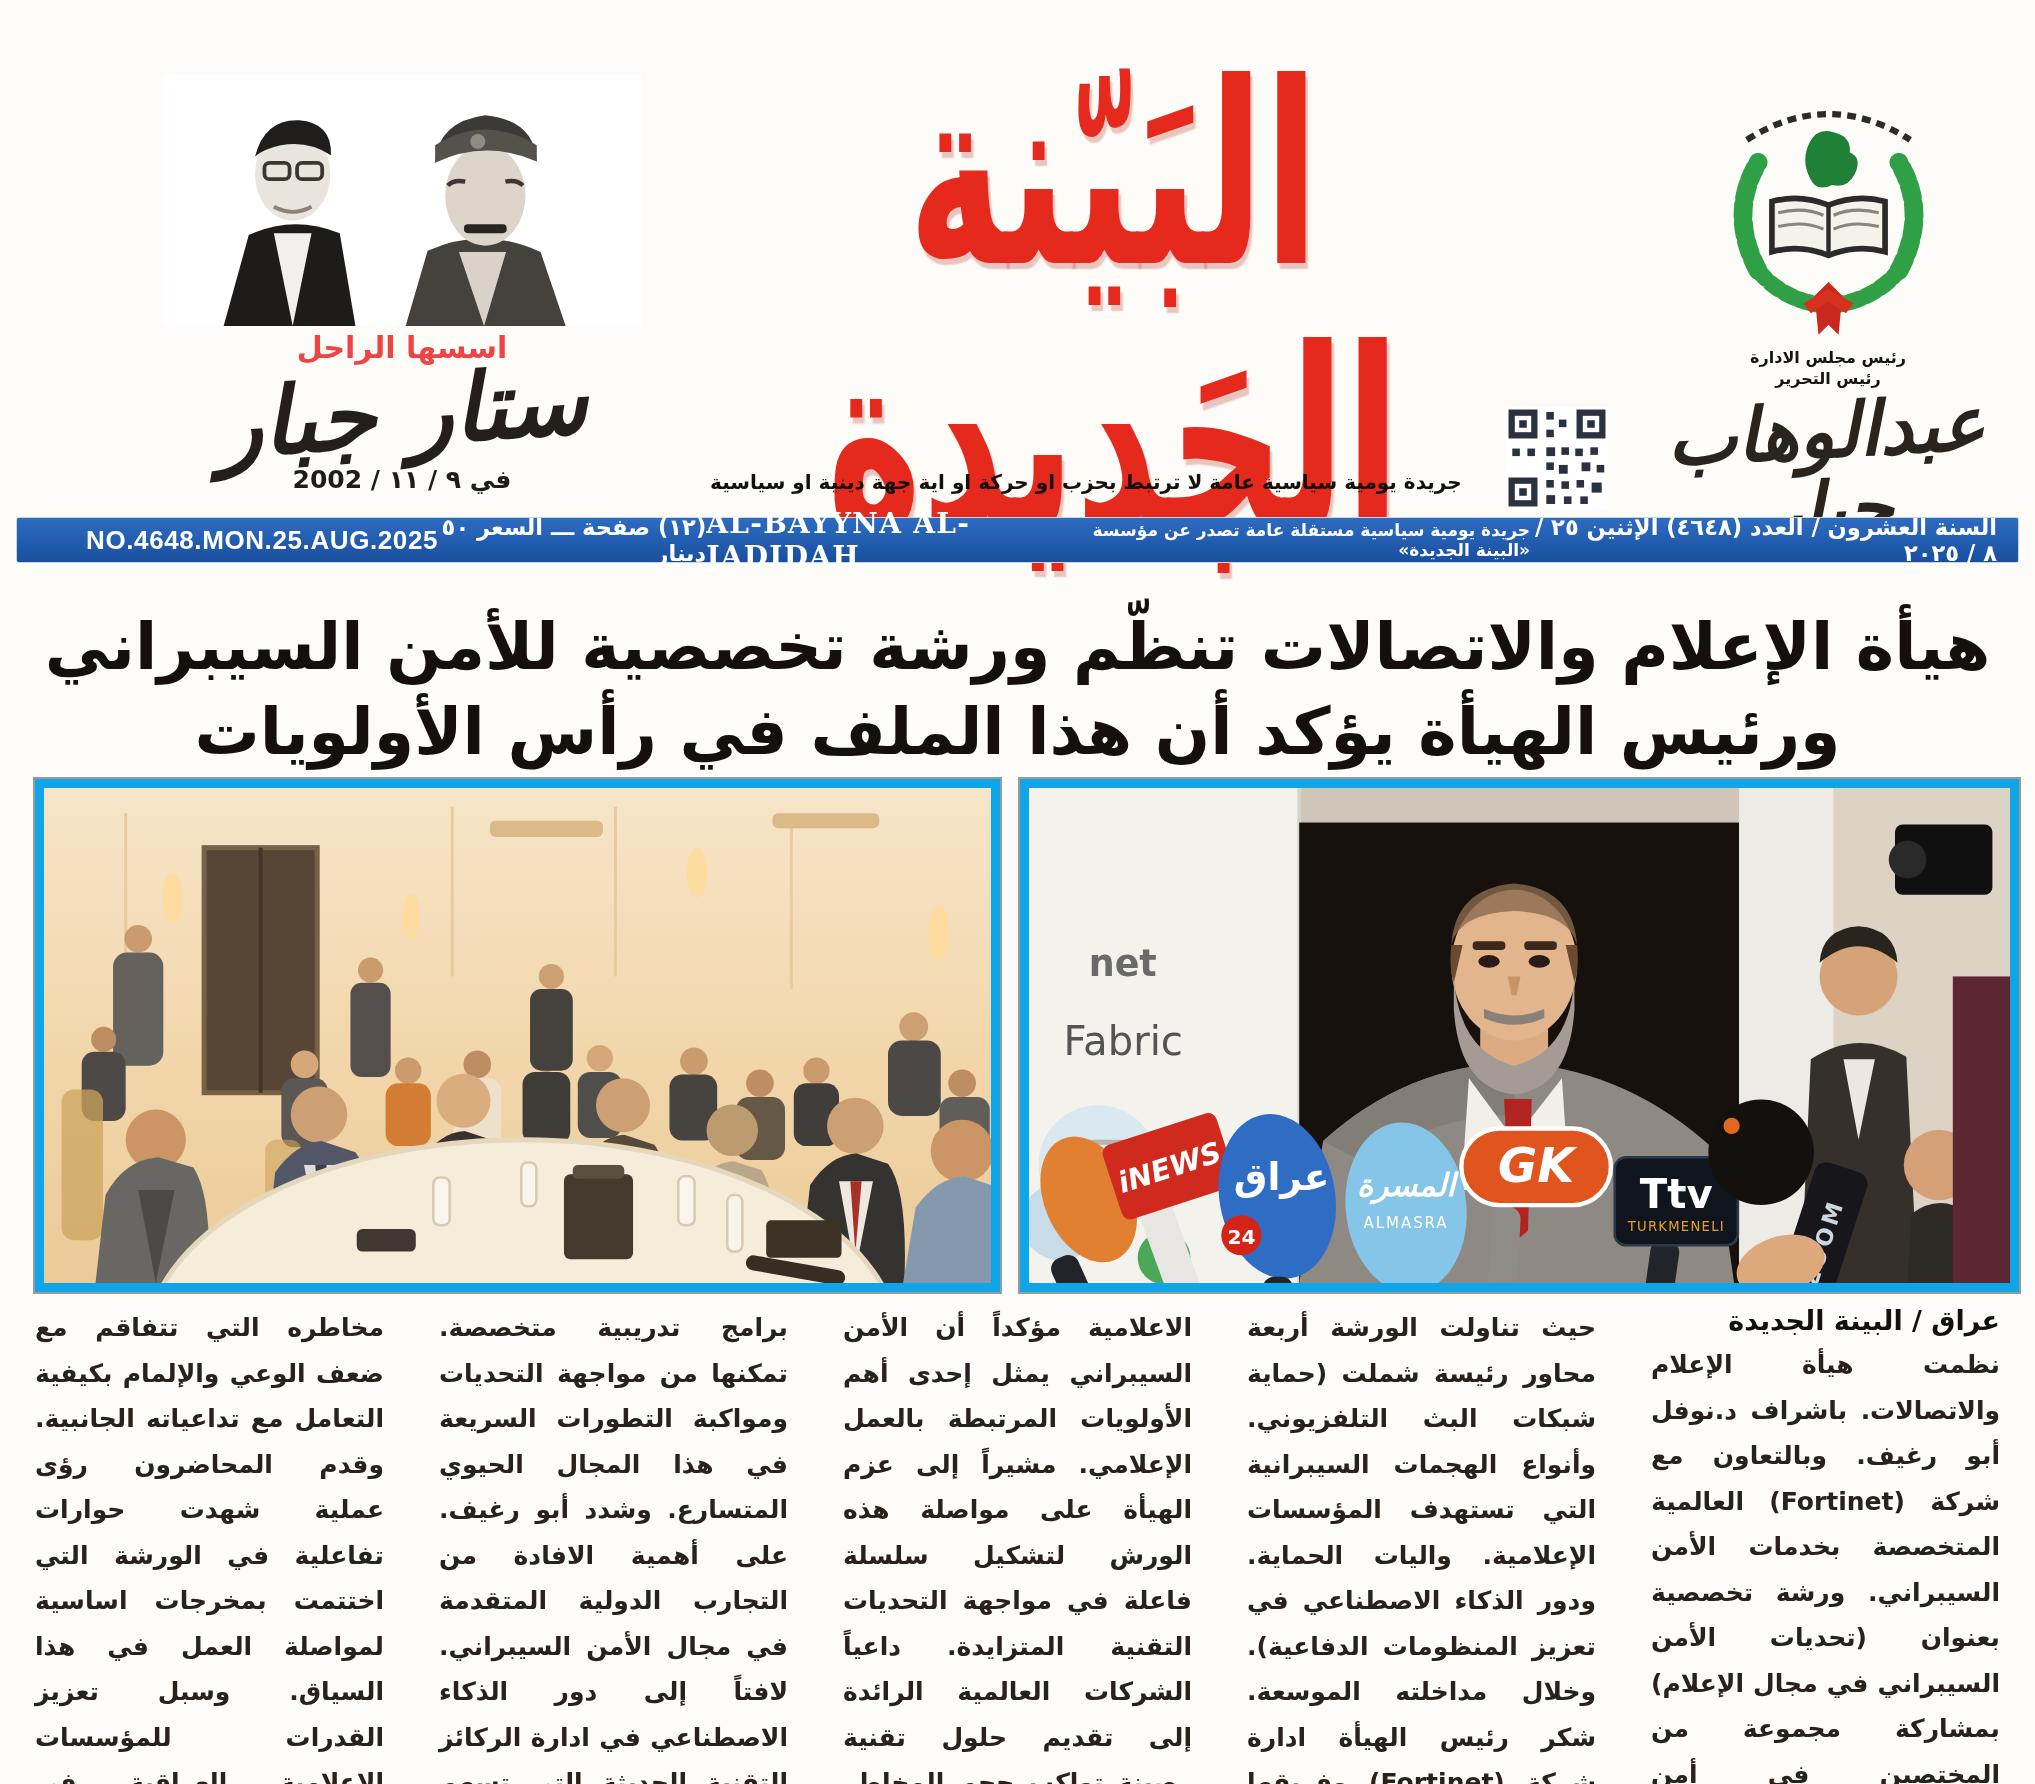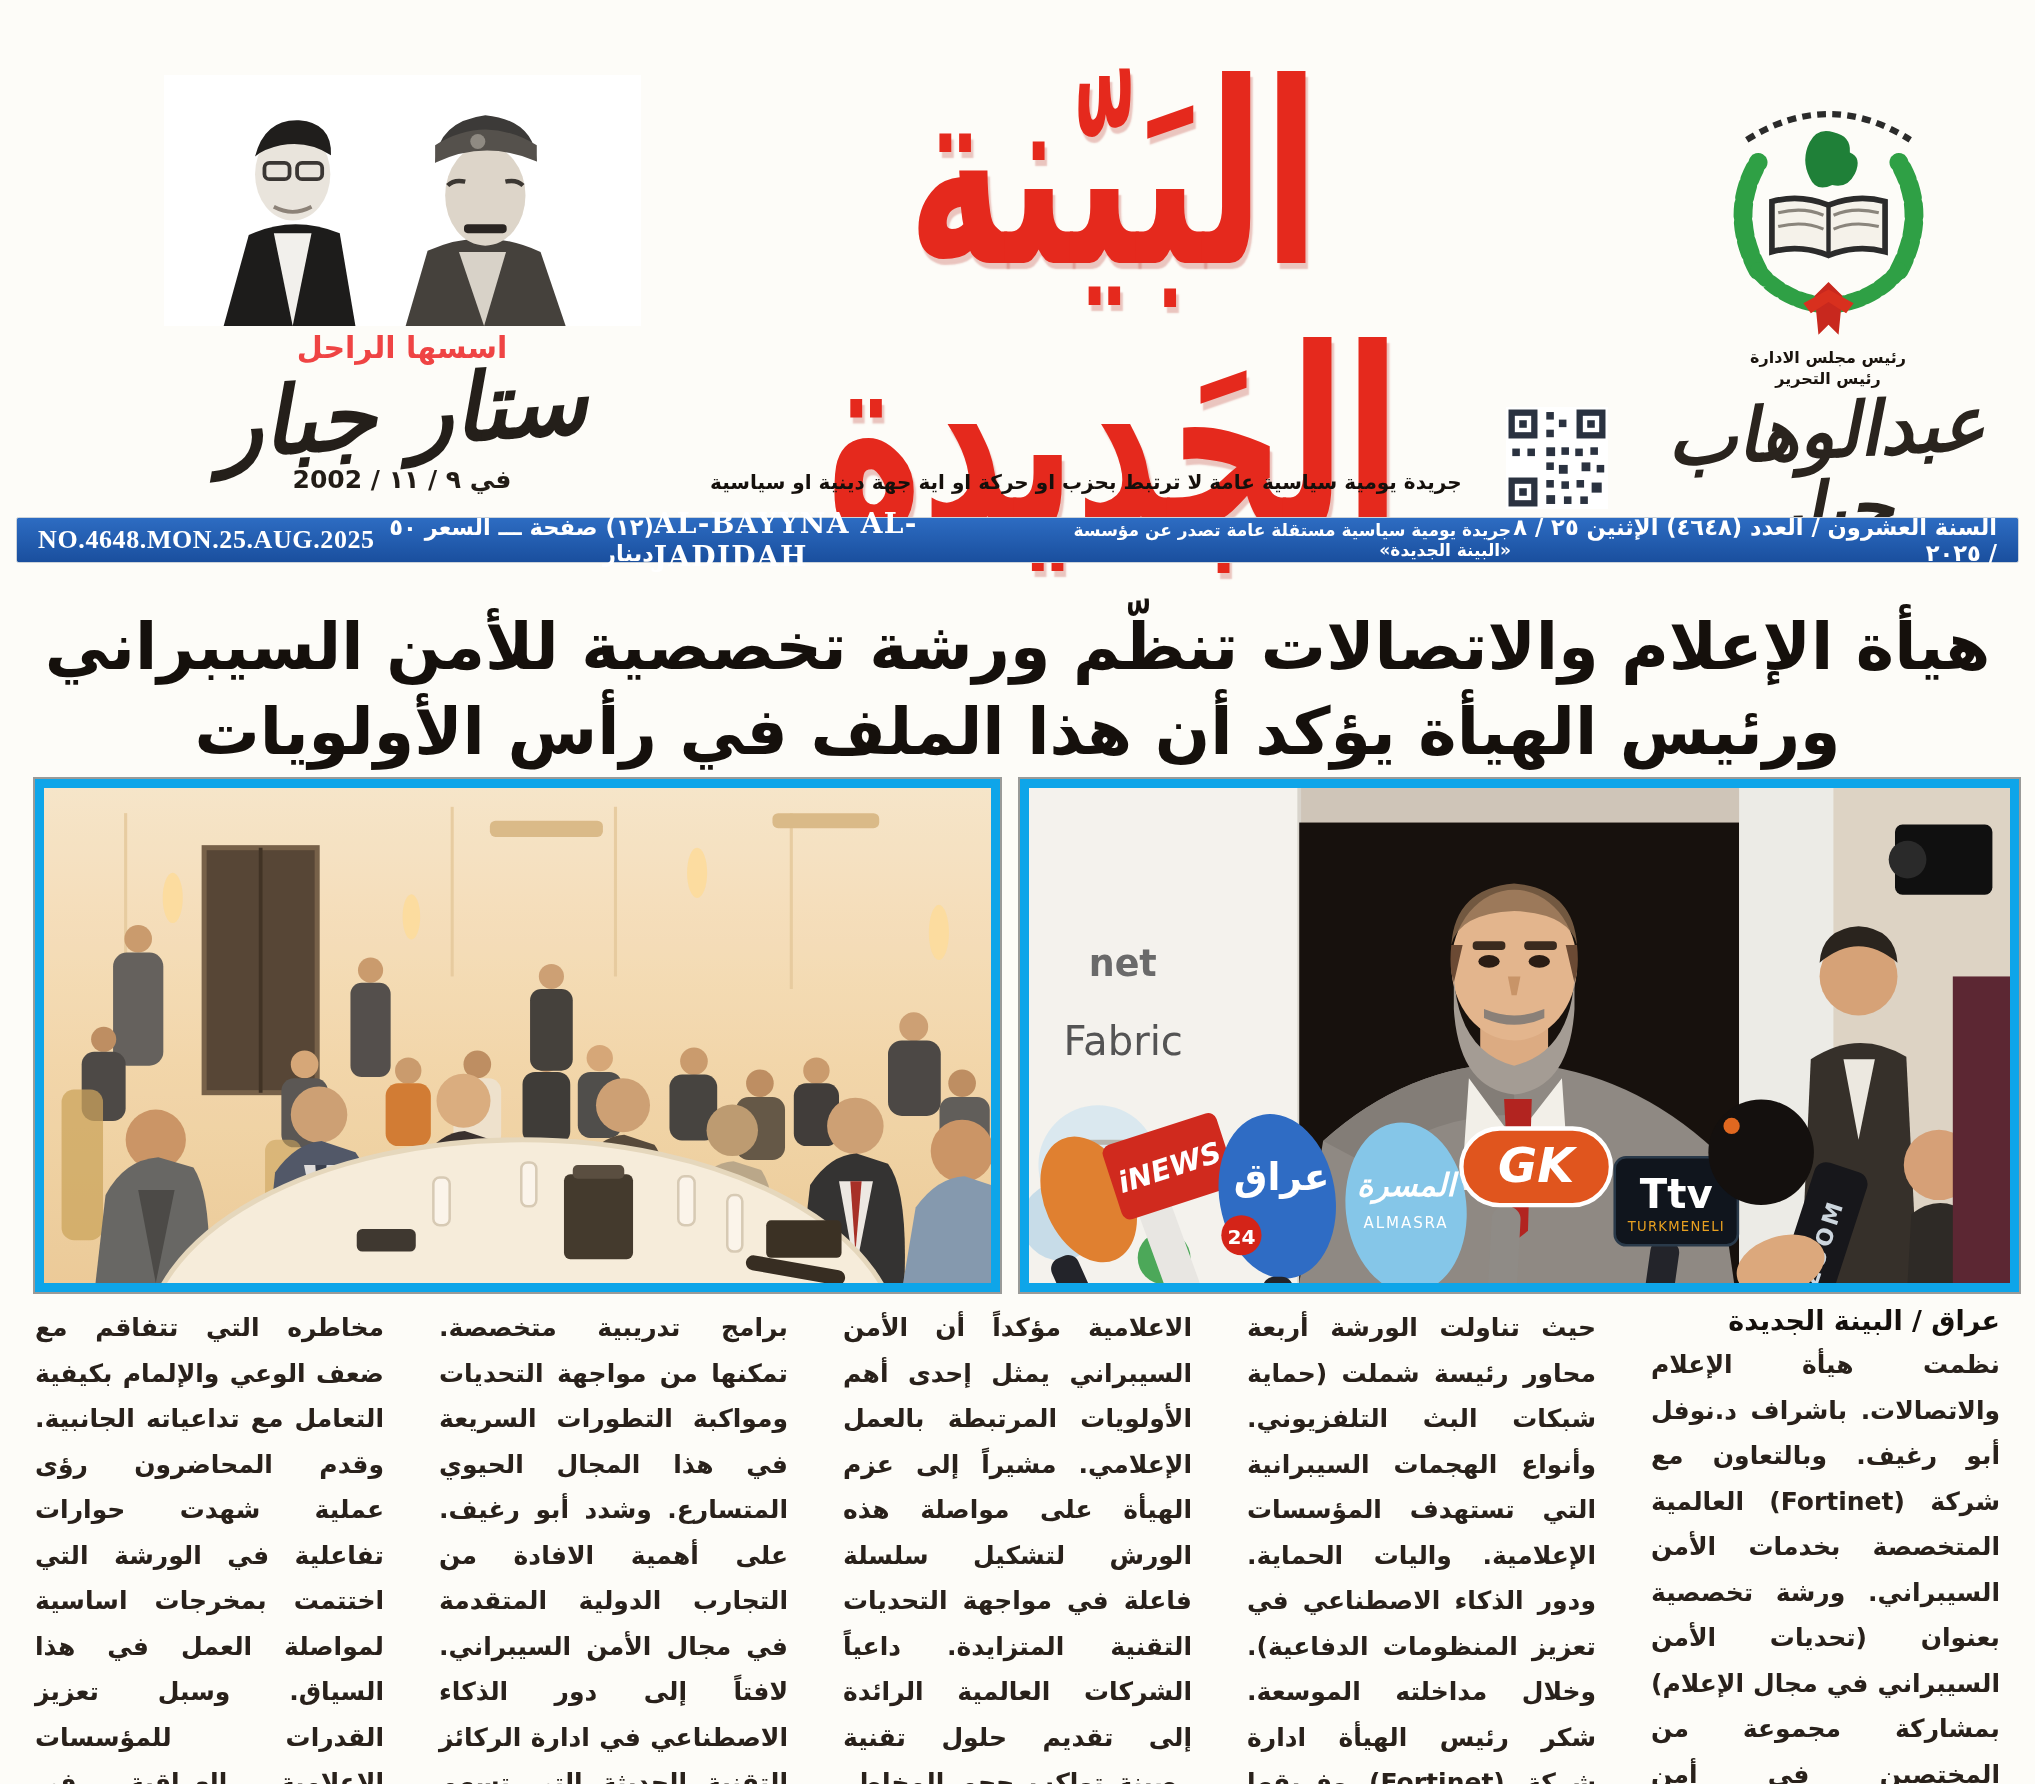--- a/index.html
+++ b/index.html
@@ -21,21 +21,21 @@
   .qr{position:absolute;left:1506px;top:407px;}
   .emblem-block{position:absolute;left:1646px;top:82px;width:364px;text-align:center;direction:rtl;}
   .mgmt-title{font-size:16px;font-weight:bold;color:#1a140e;line-height:1.3;}
   .editor-sig{font-size:74px;font-weight:bold;font-style:italic;transform:rotate(-3deg);
               color:#2a241e;line-height:1.05;margin-top:3.8px;}
   
   .infobar{position:absolute;left:15.7px;right:15.7px;top:517px;height:46px;
            background:linear-gradient(#2d6cc2,#1a4f9e);border:1.3px solid #ccd3da;border-radius:2.5px;
            display:flex;align-items:center;justify-content:space-between;padding:0 21.4px;
            color:#ffffff;box-sizing:border-box;}
-  .infobar .en{font-size:26px;font-weight:bold;letter-spacing:0.6px;font-family:Liberation Serif, serif;}
+  .infobar .en{font-size:26px;font-weight:bold;letter-spacing:0.6px;font-family:Liberation Sans, sans-serif;margin-left:48px;}
   .infobar .serif-en{font-family:"DejaVu Serif",serif;font-size:28px;font-weight:bold;letter-spacing:1.3px;}
   .infobar .ar-small{font-size:17px;font-weight:bold;direction:rtl;}
   .infobar .ar-mid{font-size:22.6px;font-weight:bold;direction:rtl;}
   
   .headline{position:absolute;left:0;top:589px;width:100%;text-align:center;direction:rtl;color:#15100c;}
   .headline .l1{font-size:65px;font-weight:900;line-height:1.3;margin-top:16px;}
   .headline .l2{font-size:65px;font-weight:900;line-height:1.3;}
   
   .photo{position:absolute;top:777px;height:495px;border:2.5px solid #9a9a98;background:#0ea5e9;
          box-sizing:content-box;margin:0;padding:9px;}

